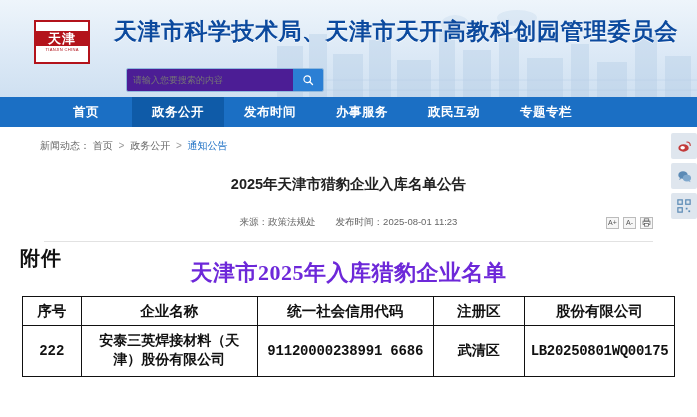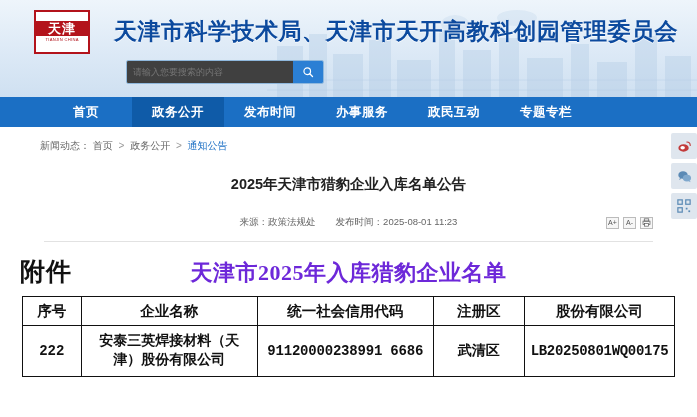--- a/index.html
+++ b/index.html
@@ -46,21 +46,21 @@
   .logo {
     width: 56px;
     height: 44px;
     border: 2px solid #b3131b;
     background: #fff;
     box-sizing: border-box;
     display: flex;
     flex-direction: column;
     align-items: center;
     justify-content: center;
-    margin-top: 2px;
+    margin-top: 12px;
     position: relative;
   }
   .logo-top {
     background: #b3131b;
     color: #fff;
     font-size: 13px;
     font-weight: bold;
     line-height: 15px;
     width: 100%;
     text-align: center;
@@ -103,21 +103,21 @@
     overflow: hidden;
   }
   .search-input {
     flex: 1;
     border: none;
     outline: none;
     font-size: 9px;
     color: #999;
     padding: 0 6px;
     font-family: "Liberation Sans", sans-serif;
-    background: #404040;
+    background: #4c1d95;
   }
   .search-btn {
     width: 30px;
     background: #2b7fd4;
     border: none;
     display: flex;
     align-items: center;
     justify-content: center;
     cursor: pointer;
   }
@@ -228,24 +228,24 @@
   .doc-head {
     display: flex;
     align-items: baseline;
     justify-content: center;
     position: relative;
     margin-bottom: 8px;
   }
   .doc-label {
     position: absolute;
     left: 10px;
-    bottom: 0;
+    bottom: 16px;
     font-family: "Liberation Serif", serif;
     font-weight: bold;
-    font-size: 25px;
+    font-size: 20px;
     color: #111;
     letter-spacing: 1px;
   }
   .doc-title {
     font-family: "Liberation Serif", serif;
     font-weight: bold;
     font-size: 22px;
     color: #6d28d9;
     letter-spacing: .5px;
   }

